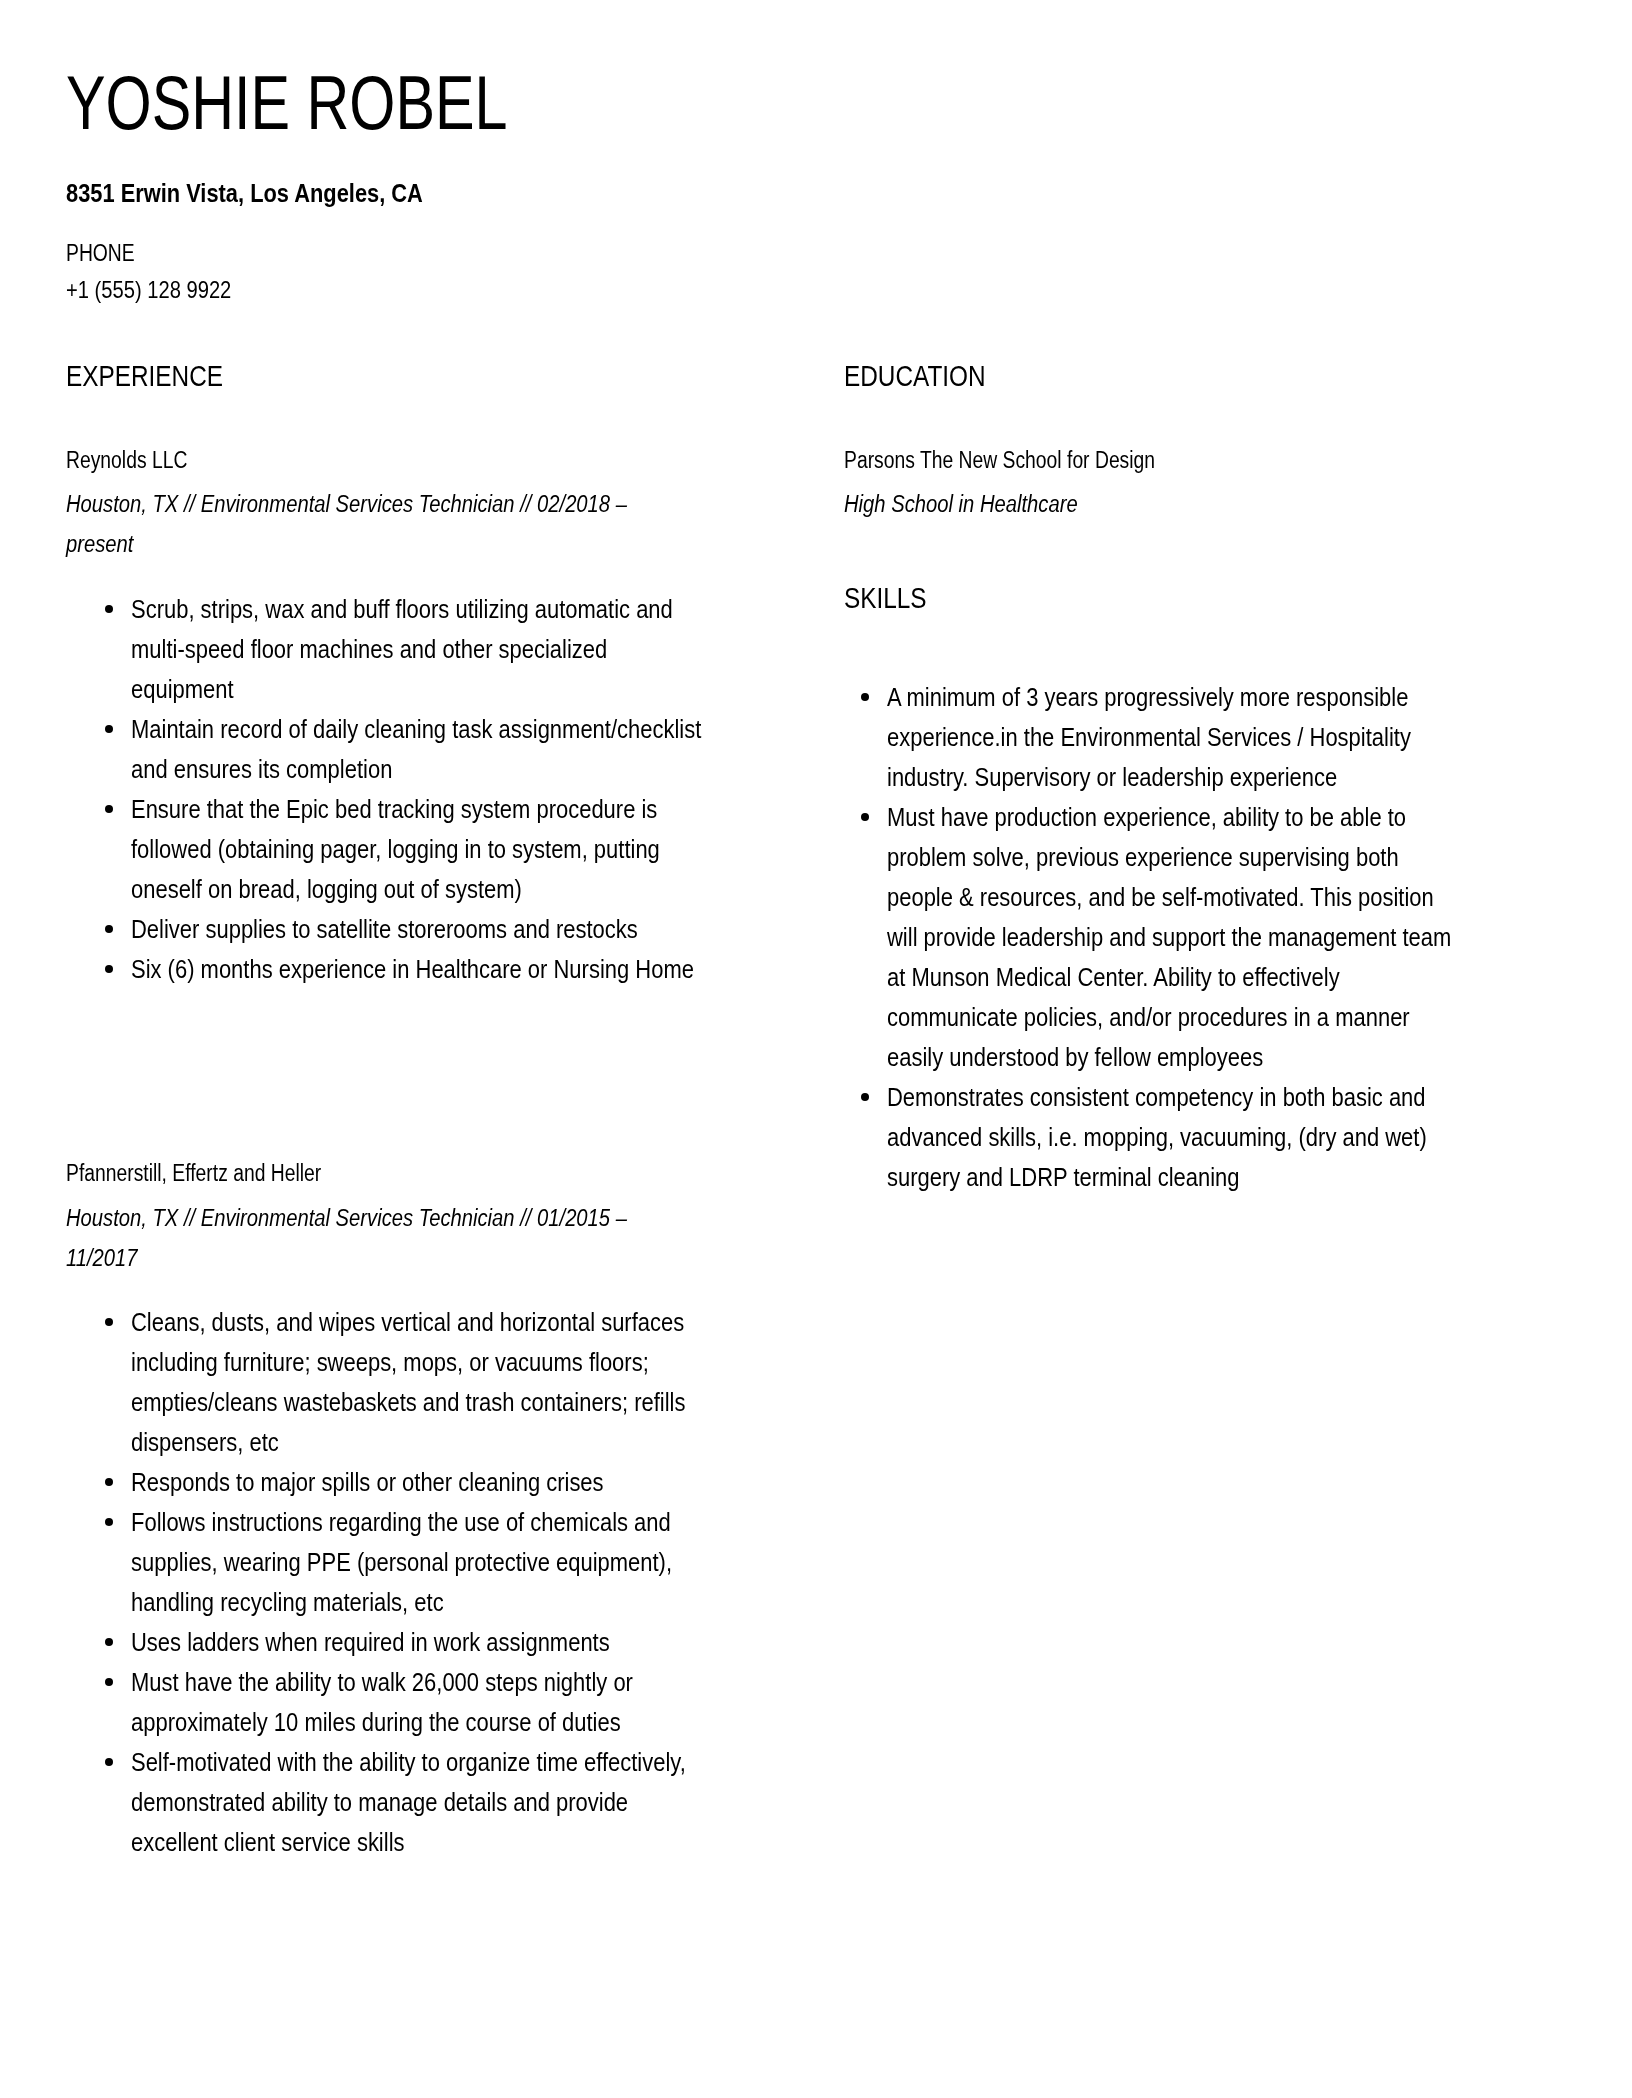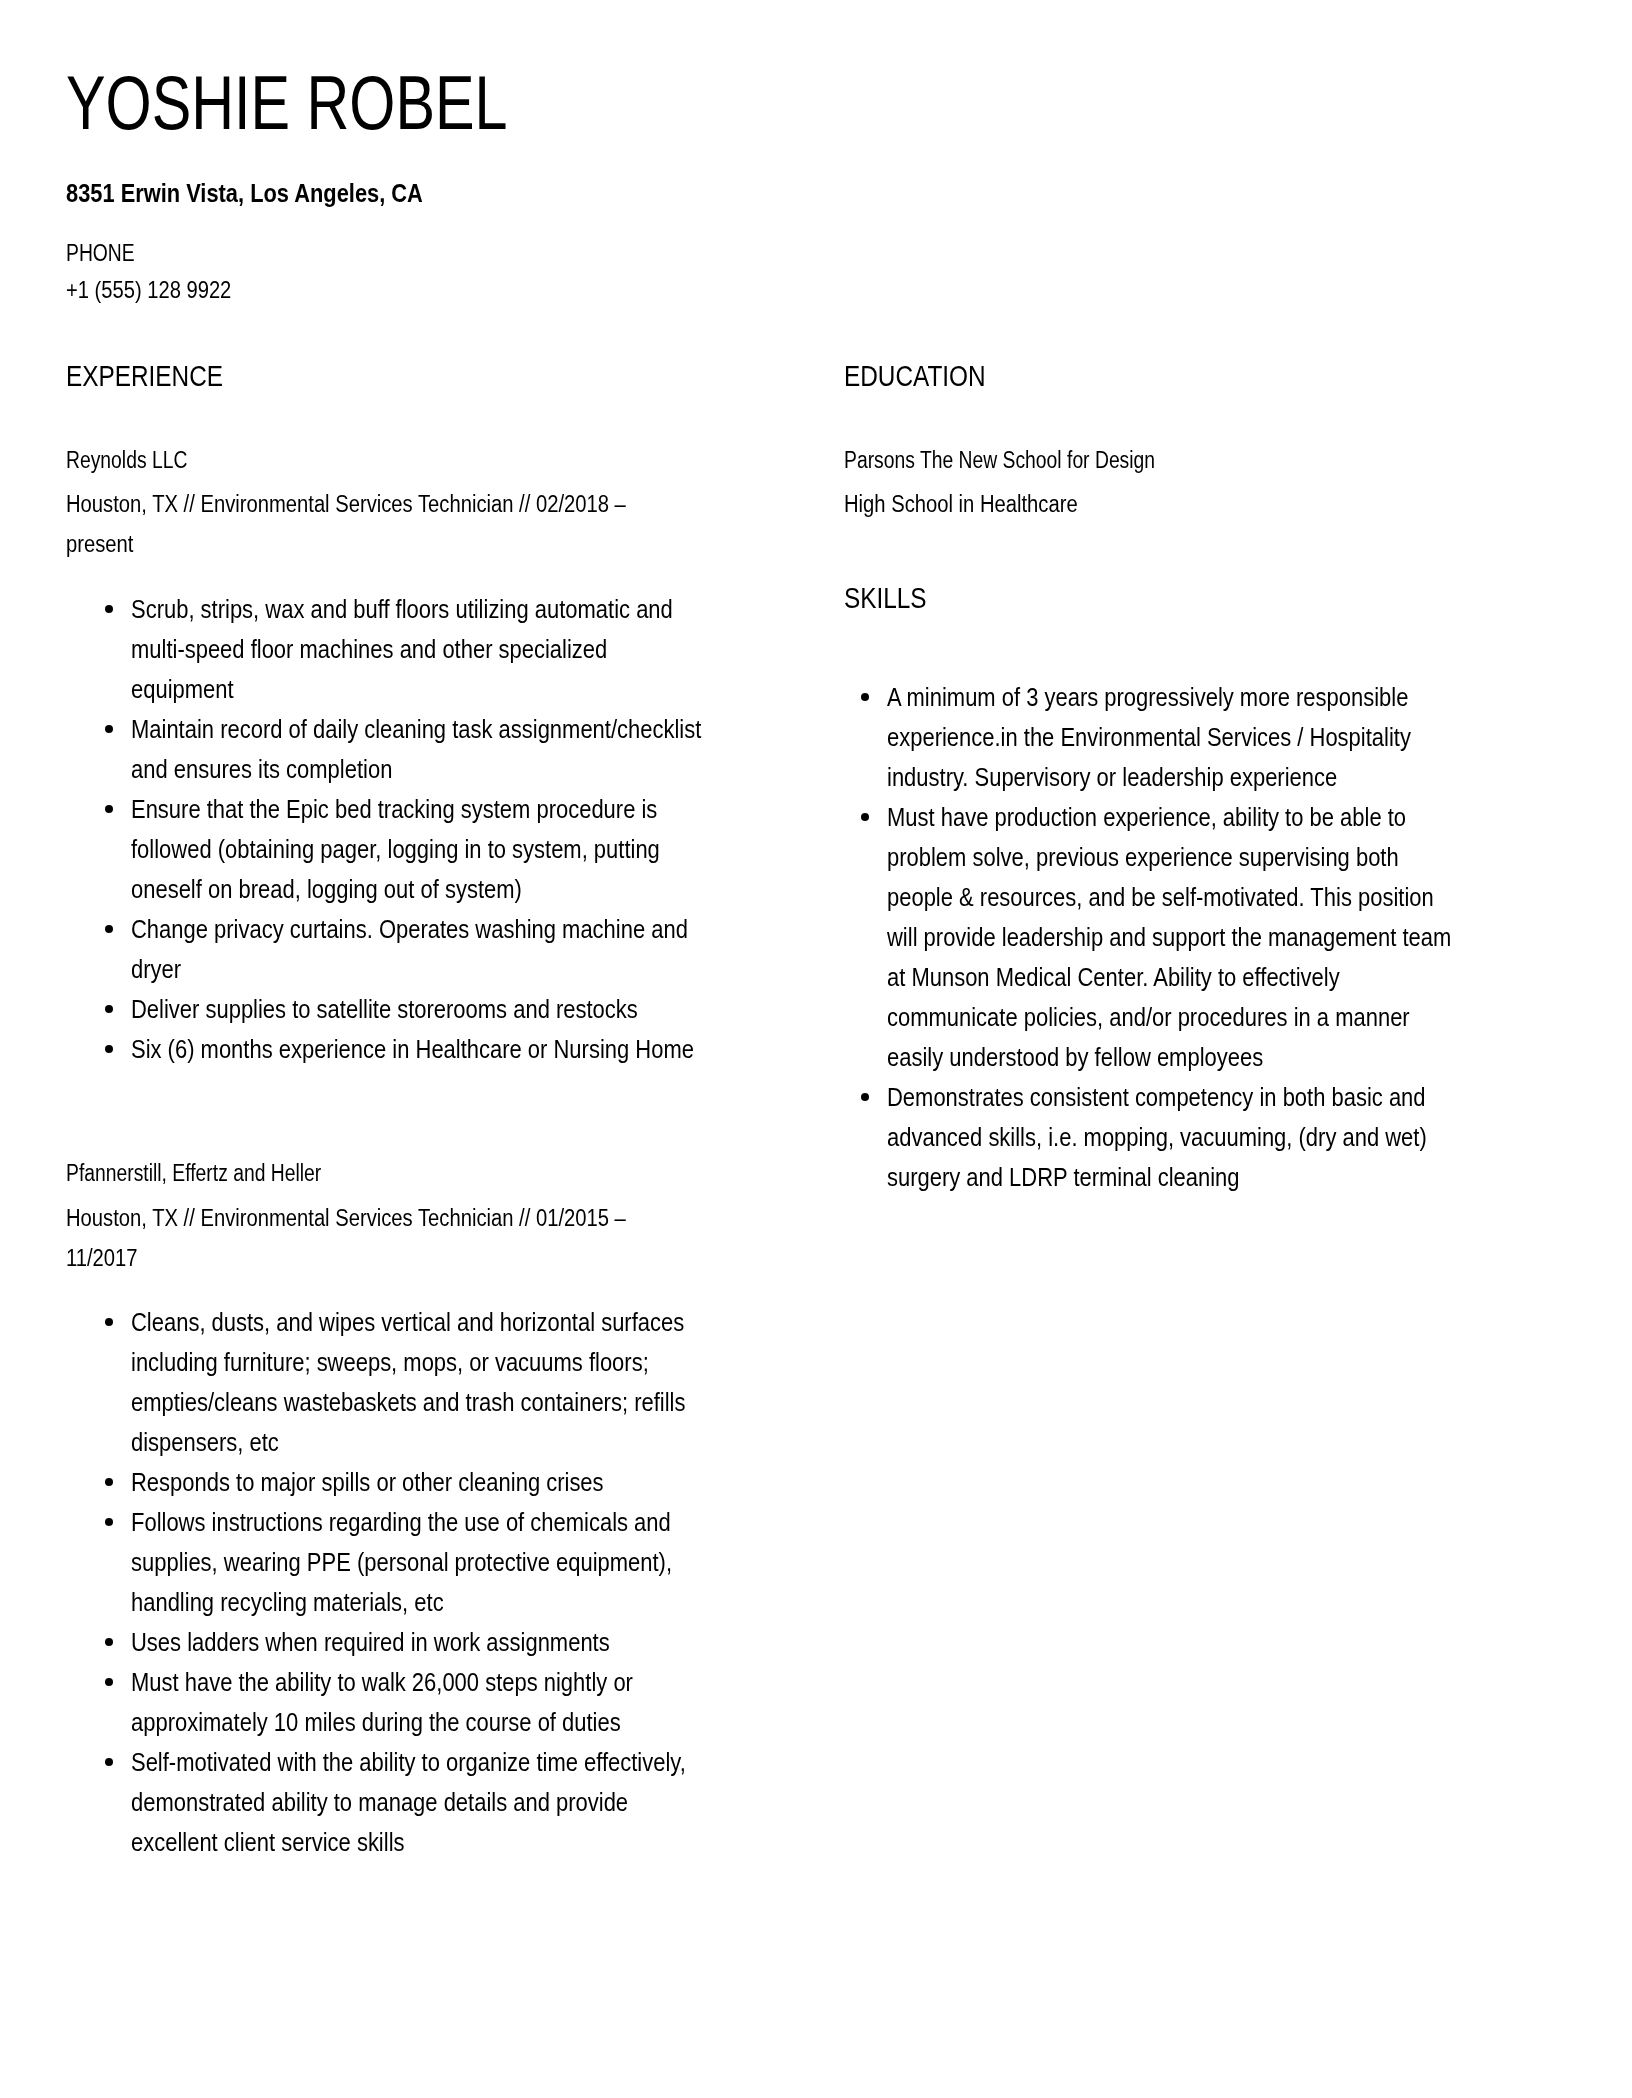--- a/index.html
+++ b/index.html
@@ -18,21 +18,21 @@
 
   .col { position:absolute; width:722px; }
   .col-left { left:66px; top:0; }
   .col-right { left:844px; top:0; }
 
   .sec-h { position:absolute; left:0; font-size:29px; line-height:36px; }
   .sec-h .sq { transform:scaleX(0.84); }
   .org { position:absolute; left:0; font-size:23px; line-height:36px; }
   .org .sq { transform:scaleX(0.84); }
   .meta { position:absolute; left:0; font-size:23.5px; line-height:40px; }
-  .meta .ln { display:block; height:40px; }
+  .meta .ln { display:block; height:40px;font-style:italic; }
   .meta .sq { transform:scaleX(0.86); }
 
   ul.bl { position:absolute; left:0; margin:16px; padding:0; list-style:none; width:722px; }
   ul.bl li { position:relative; padding-left:49px; font-size:26px; line-height:40px; }
   ul.bl li .ln { display:block; height:40px; }
   ul.bl li .sq { transform:scaleX(0.845); }
   ul.bl li .dot { position:absolute; left:23px; top:16px; width:8px; height:8px;
                   border-radius:50%; background:#000; }
 </style>
 </head>
@@ -62,25 +62,20 @@
         <li>
           <span class="dot"></span>
           <span class="ln"><span class="sq">Maintain record of daily cleaning task assignment/checklist</span></span>
           <span class="ln"><span class="sq">and ensures its completion</span></span>
         </li>
         <li>
           <span class="dot"></span>
           <span class="ln"><span class="sq">Ensure that the Epic bed tracking system procedure is</span></span>
           <span class="ln"><span class="sq">followed (obtaining pager, logging in to system, putting</span></span>
           <span class="ln"><span class="sq">oneself on bread, logging out of system)</span></span>
-        </li>
-        <li>
-          <span class="dot"></span>
-          <span class="ln"><span class="sq">Change privacy curtains. Operates washing machine and</span></span>
-          <span class="ln"><span class="sq">dryer</span></span>
         </li>
         <li>
           <span class="dot"></span>
           <span class="ln"><span class="sq">Deliver supplies to satellite storerooms and restocks</span></span>
         </li>
         <li>
           <span class="dot"></span>
           <span class="ln"><span class="sq">Six (6) months experience in Healthcare or Nursing Home</span></span>
         </li>
       </ul>

